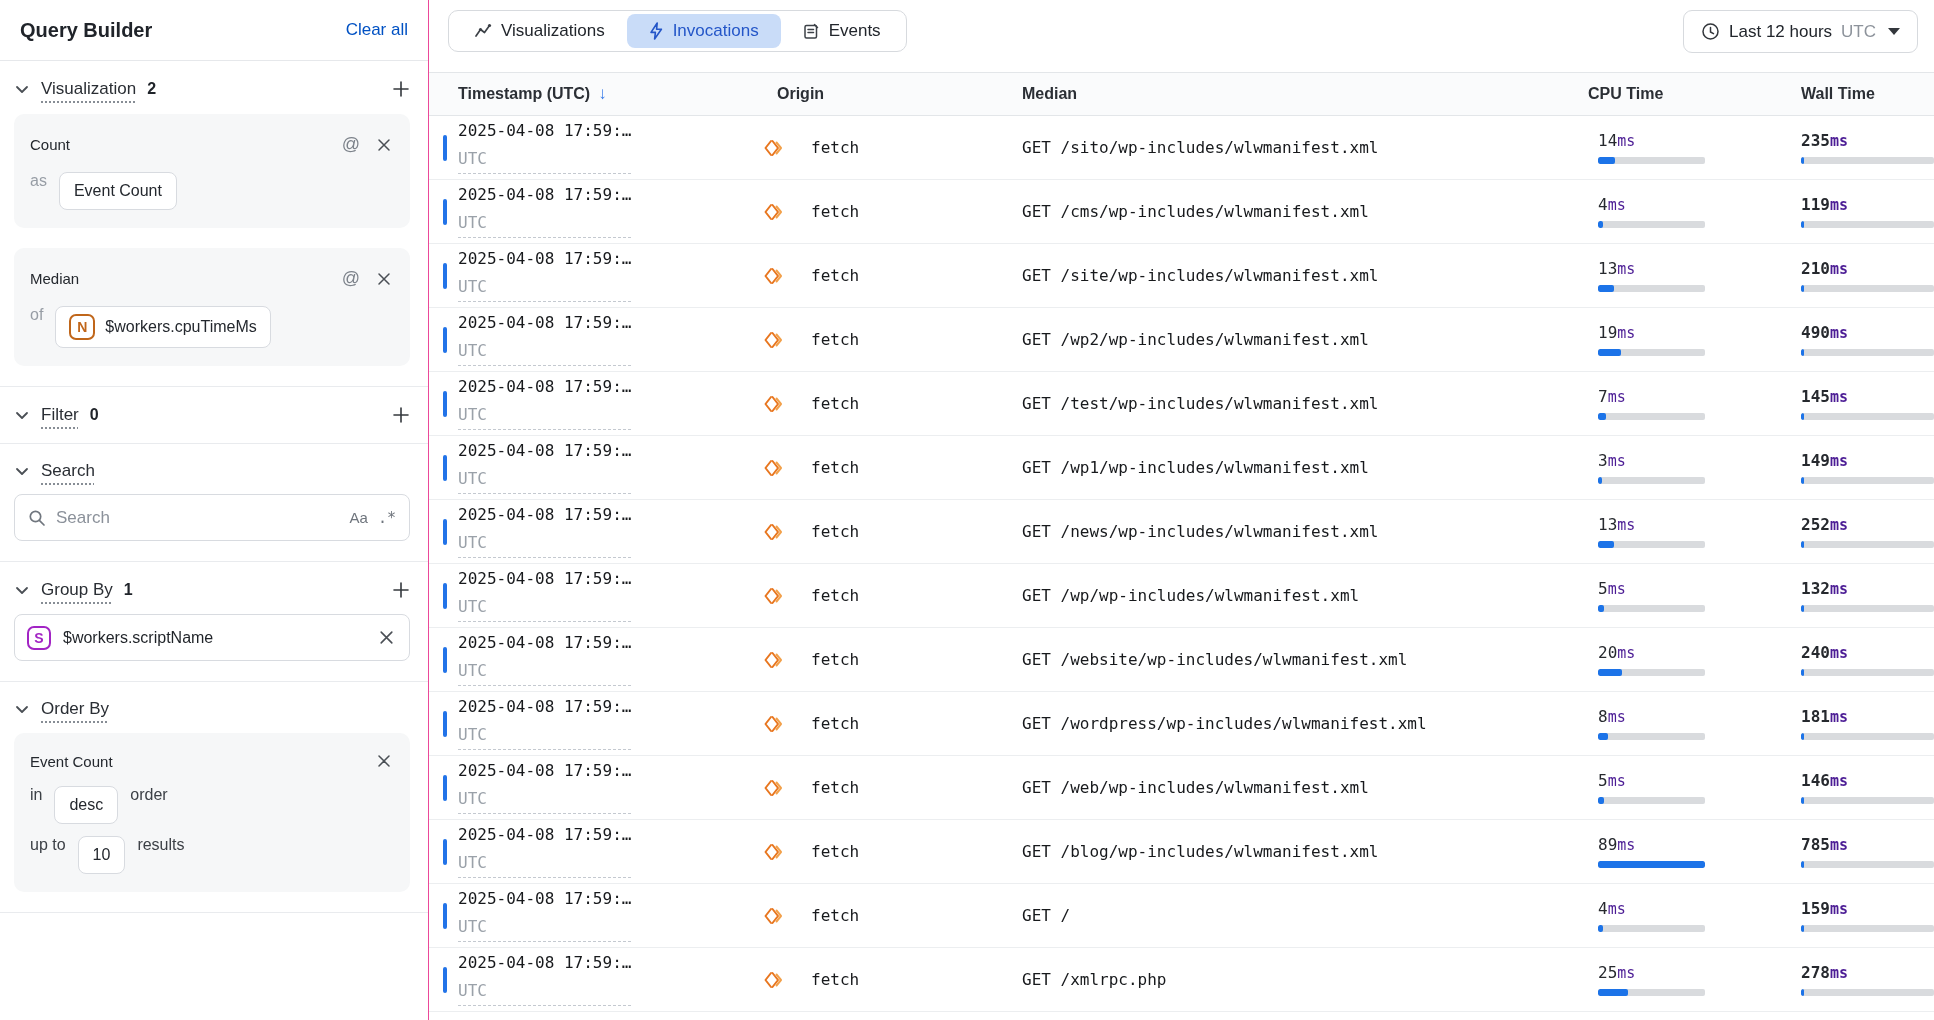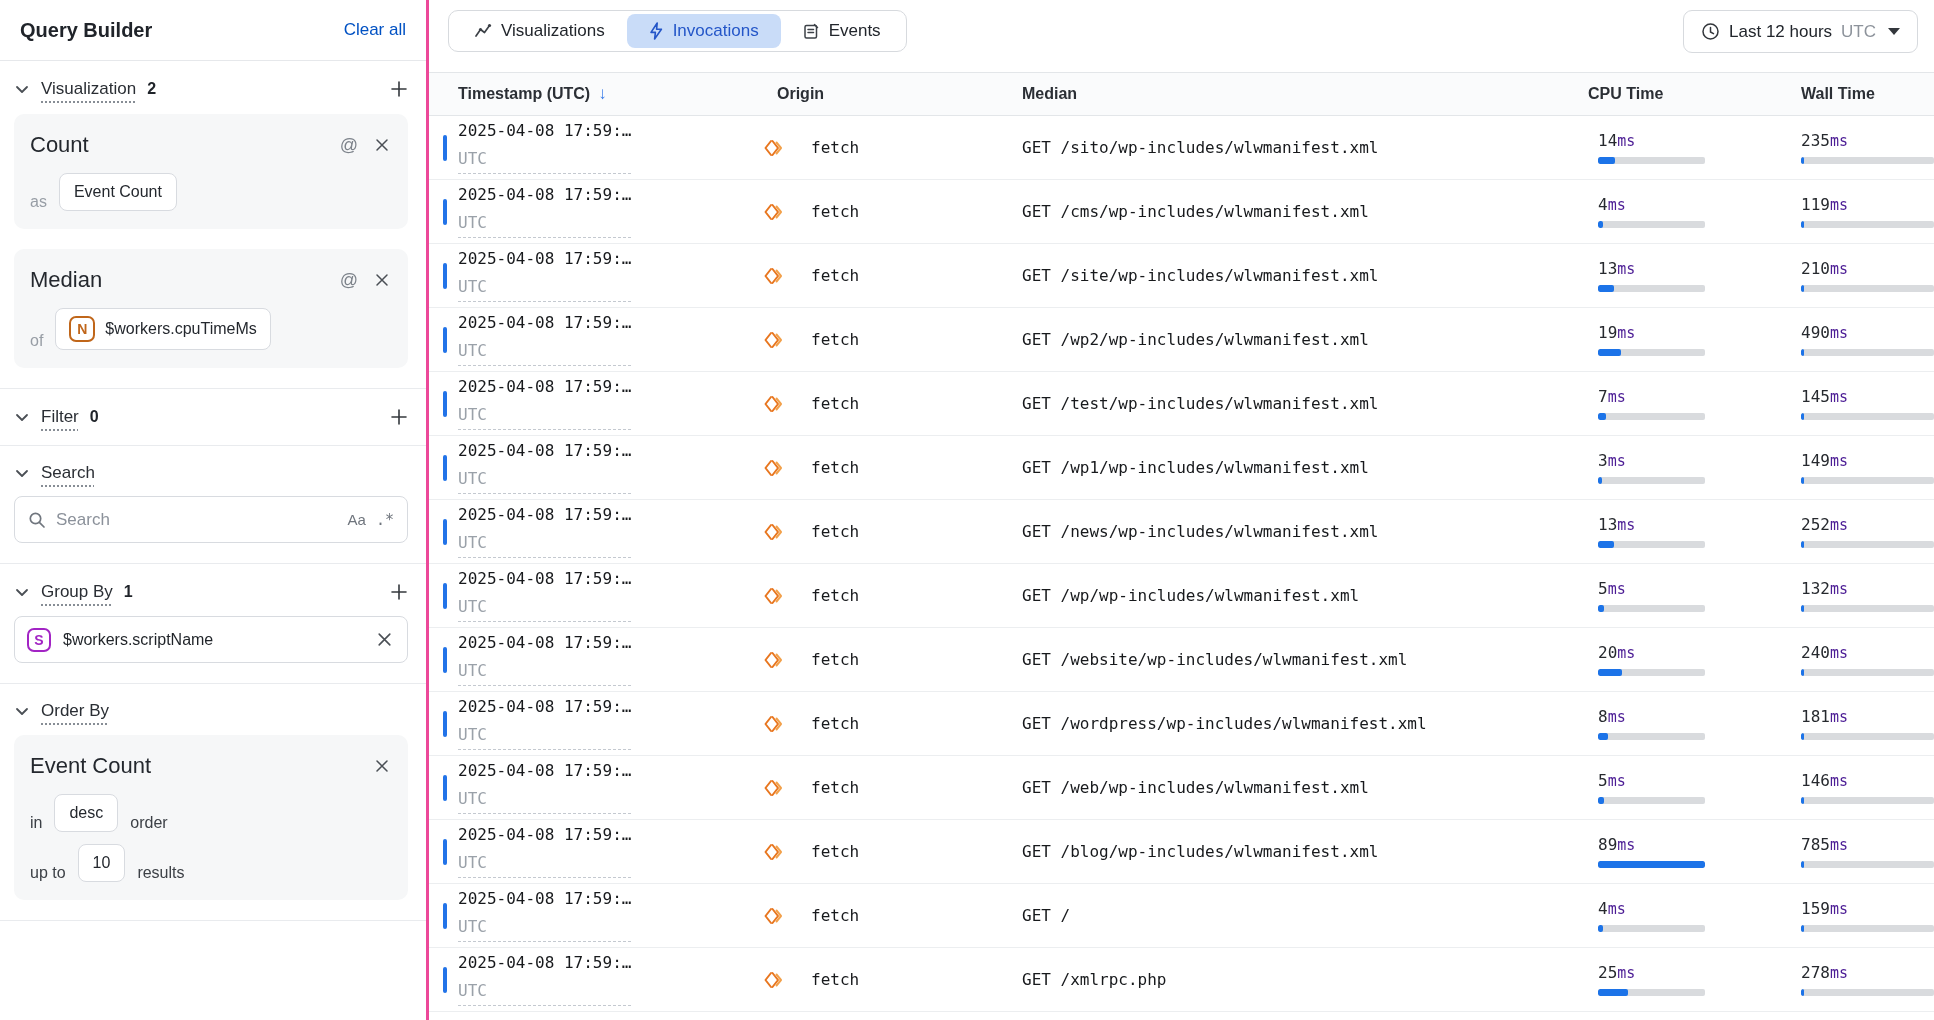--- a/index.html
+++ b/index.html
@@ -2,40 +2,40 @@
 <html><head>
 <meta charset="utf-8">
 <style>
   * { margin:0; padding:0; box-sizing:border-box; }
   html,body { width:1934px; height:1020px; overflow:hidden; background:#fff;
               font-family:"Liberation Sans", sans-serif; color:#1f2328; }
   body { display:flex; }
 
   
   .sidebar { width:429px; min-width:429px; height:100%; background:#fff;
-             border-right:3px solid #ec4899; display:flex; flex-direction:column; }
+             border-right:1px solid #ec4899; display:flex; flex-direction:column; }
   .sb-header { height:61px; border-bottom:1px solid #e6e8eb; display:flex;
                align-items:center; justify-content:space-between; padding:0 20px; }
   .sb-title { font-size:20px; font-weight:700; color:#20242a; }
   .link-blue { font-size:17px; color:#0051c3; cursor:pointer; background:none; border:none;
                font-family:inherit; }
   .sb-section { padding:17px 16px 20px 12px; border-bottom:1px solid #e9ebee; }
   .sb-section.last { border-bottom:1px solid #e9ebee; }
   .sec-head { display:flex; align-items:center; gap:9px; }
   .sec-label { font-size:17px; color:#2a2e34;
                text-decoration:underline dotted #878d95 2px; text-underline-offset:7px; }
   .sec-count { font-size:16px; font-weight:700; color:#20242a; margin-left:2px; }
   .sec-spacer { flex:1; }
   .icon-btn { background:none; border:none; cursor:pointer; display:inline-flex;
               align-items:center; justify-content:center; padding:2px; }
   .card { background:#f6f7f8; border-radius:10px; padding:18px 16px; margin:14px 2px 0 2px; }
   .card-head { display:flex; align-items:center; }
-  .card-title { font-size:22px; color:#24282e; }
+  .card-title { font-size:15px; color:#24282e; }
   .at-glyph { font-size:18px; color:#7d838b; }
-  .chip-row { display:flex; align-items:flex-end; gap:12px; margin-top:15px;
+  .chip-row { display:flex; align-items:flex-start; gap:12px; margin-top:15px;
               font-size:16px; }
   .muted { color:#979da5; }
   .dim   { color:#3c4046; }
   .chip { background:#fff; border:1px solid #d8dbe0; border-radius:8px; padding:9px 14px;
           font-size:16px; color:#24282e; display:inline-flex; align-items:center; gap:10px;
           font-family:inherit; cursor:pointer; }
   .type-badge { width:26px; height:26px; border-radius:7px; border:2px solid;
                 display:inline-flex; align-items:center; justify-content:center;
                 font-size:14px; font-weight:700; background:#fff; }
   .type-n { border-color:#c0661a; color:#c0661a; }
@@ -84,21 +84,21 @@
   .mono { font-family:"DejaVu Sans Mono", monospace; font-size:16px; color:#17191c;
           white-space:nowrap; }
   .ts-cell { padding-left:0; }
   .accent { width:4px; height:26px; border-radius:2px; background:#2273e8; margin-right:11px; }
   .ts-group { display:inline-flex; align-items:baseline; gap:9px;
               border-bottom:1px dashed #c4c9d0; padding-bottom:5px;flex-direction:column; }
   .tz { font-family:"DejaVu Sans Mono", monospace; font-size:16px; color:#9aa1a9; }
   .origin-cell { padding-left:0; gap:27px; }
   .worker-cell { padding-left:9px; }
   .metric { display:flex; flex-direction:column; gap:7px; }
-  .cpu-cell { padding-left:10px; } .wall-cell { padding-left:6px; }
+  .cpu-cell { padding-left:10px; } .wall-cell { padding-left:6px;font-weight:bold; }
   .cpu-cell .metric { width:107px; } .wall-cell .metric { width:100%; }
   .val { font-family:"DejaVu Sans Mono", monospace; font-size:16px; color:#26292e; }
   .unit { color:#4c1d95; font-size:15px; }
   .bar { height:7px; background:#d9dbde; border-radius:2px; overflow:hidden; width:100%; }
   .fill { height:100%; background:#1c73e8; border-radius:2px; }
   svg { display:block; }
 </style>
 </head>
 <body>
 

